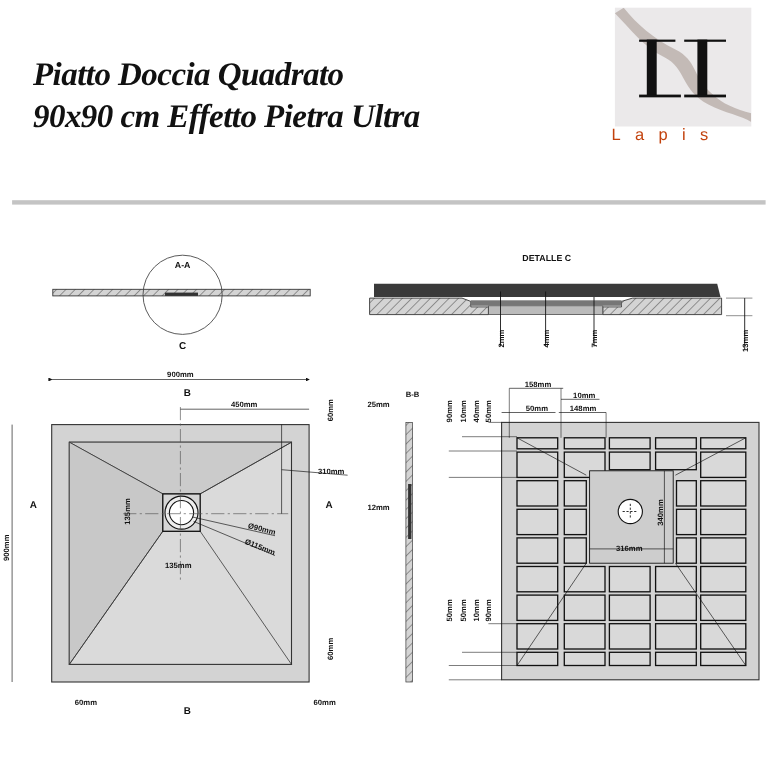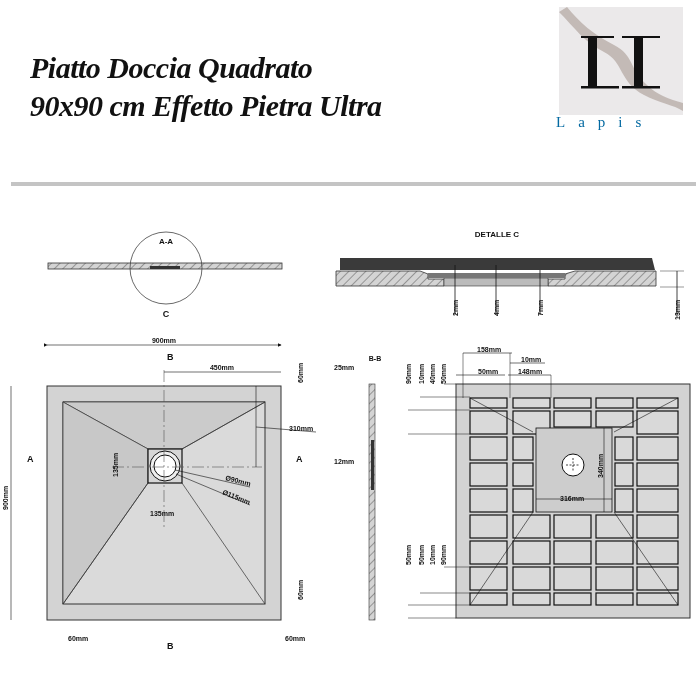--- a/index.html
+++ b/index.html
@@ -1,20 +1,20 @@
 <!DOCTYPE html>
 <html><head>
 <meta charset="utf-8">
 <style>
   html,body{margin:0;padding:0;background:#fff;}
   body{width:700px;height:700px;position:relative;overflow:hidden;font-family:"Liberation Sans",sans-serif;}
   .title{position:absolute;left:30px;top:24px;font-family:"Liberation Serif",serif;font-style:italic;font-weight:bold;font-size:30px;line-height:38px;color:#111;letter-spacing:-0.5px;margin-top:25px;}
   .title div{white-space:nowrap;}
   .logo{position:absolute;left:559px;top:7px;width:124px;height:108px;background:#ebe9ea;overflow:hidden;}
-  .logo-word{position:absolute;left:556px;top:114px;width:130px;font-family:Liberation Serif, serif;font-size:15px;color:#0369a1;letter-spacing:13px;}
+  .logo-word{position:absolute;left:556px;top:114px;width:130px;font-family:Liberation Sans, sans-serif;font-size:15px;color:#c2410c;letter-spacing:13px;}
   .rule{position:absolute;left:11px;top:182px;width:685px;height:4px;background:#c4c4c4;}
   svg.draw{position:absolute;left:0;top:0;}
   .lbl{font-family:"Liberation Sans",sans-serif;font-weight:bold;fill:#111;}
 </style>
 </head>
 <body>
 
 <div class="title">
   <div>Piatto Doccia Quadrato</div>
   <div>90x90 cm Effetto Pietra Ultra</div>

